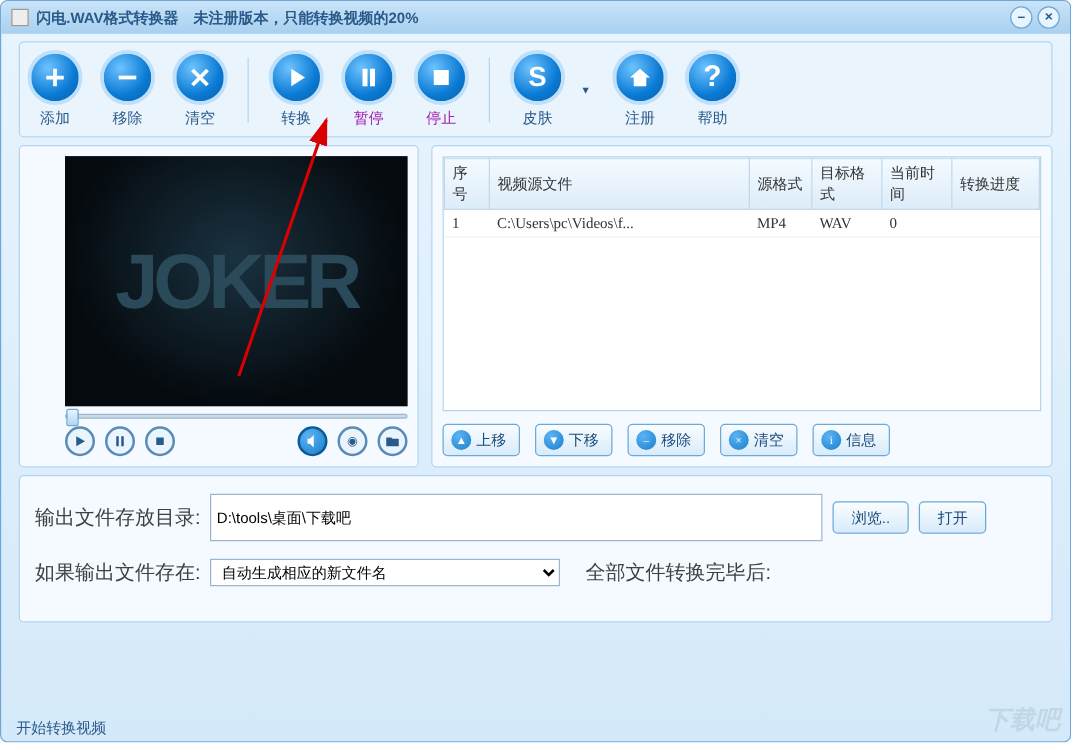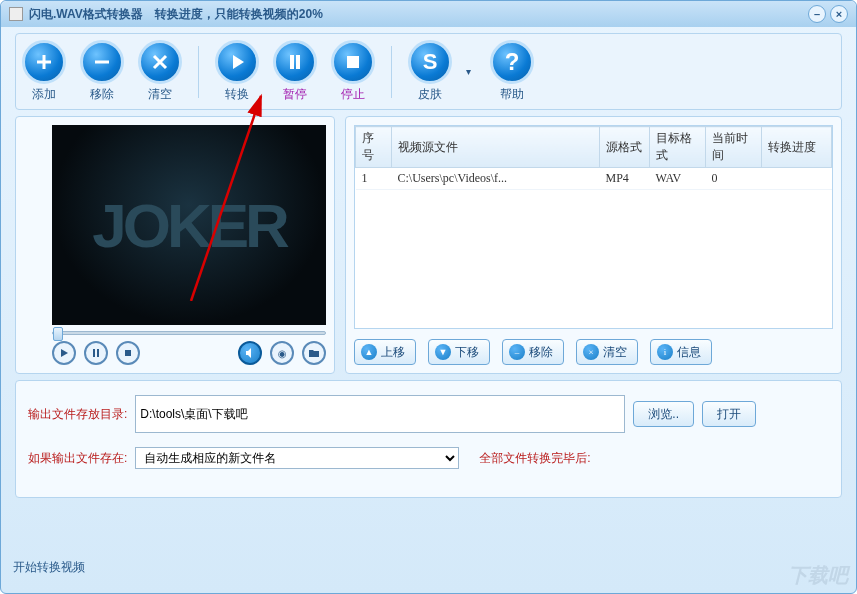--- a/index.html
+++ b/index.html
@@ -32,33 +32,33 @@
 .spacer { flex: 1; }
 .table-wrap { flex: 1; border: 1px solid #b5d5ef; background: #fff; overflow: auto; min-height: 200px; }
 .tbl { width: 100%; border-collapse: collapse; font-size: 12px; }
 .tbl th { background: linear-gradient(#f4faff,#dcecf9); border: 1px solid #c2d8ea; padding: 3px 6px; text-align: left; font-weight: normal; color: #333; }
 .tbl td { padding: 3px 6px; border-bottom: 1px solid #eef4fa; color: #333; }
 .right-ctls { display: flex; gap: 12px; margin-top: 10px; }
 .btn { height: 26px; padding: 0 10px 0 6px; border: 1px solid #6da8d8; background: linear-gradient(#f9fdff,#d8ebfa); border-radius: 4px; display: flex; align-items: center; gap: 4px; cursor: pointer; color: #1a4a7a; font-size: 12px; }
 .btn .mini { width: 16px; height: 16px; border-radius: 50%; background: radial-gradient(circle at 35% 30%,#5ab4f6,#1a7fc8); color: #fff; display: flex; align-items: center; justify-content: center; font-size: 9px; }
 .bottom { margin: 6px 14px; padding: 14px 12px; }
 .form-row { display: flex; align-items: center; gap: 8px; margin-bottom: 14px; }
-.form-label { color: #b91c1c; font-size: 12px; white-space: nowrap; }
+.form-label { color: #404040; font-size: 16px; white-space: nowrap; }
 .tinput { flex: 1; height: 38px; border: 1px solid #9cb8d0; background: #fff; padding: 0 4px; font-size: 12px; }
 .tselect { height: 22px; border: 1px solid #9cb8d0; background: #fff; padding: 0 4px; font-size: 12px; }
-.status { position: absolute; bottom: 17px; left: 12px; color: #2a5a8a; font-size: 12px; }
+.status { position: absolute; bottom: 2px; left: 12px; color: #2a5a8a; font-size: 12px; }
 .wmark { position: absolute; right: 8px; bottom: 4px; font-size: 20px; color: rgba(120,140,160,0.2); font-style: italic; font-weight: bold; }
 </style>
 </head>
 <body>
 
 <div class="window">
   <div class="titlebar">
     <div class="title-icon"></div>
-    <div class="title-text">闪电.WAV格式转换器　转换进度，只能转换视频的20%</div>
+    <div class="title-text">闪电.WAV格式转换器　未注册版本，只能转换视频的20%</div>
     <div class="winctl">–</div>
     <div class="winctl">×</div>
   </div>
 
   <div class="toolbar">
     <div class="tbtn">
       <div class="circ">
           <svg width="20" height="20">
             <path d="M10 3v14M3 10h14" stroke="#fff" stroke-width="3"></path>
           </svg>
@@ -107,20 +107,28 @@
       <div class="lbl">停止</div>
     </div>
     <div class="sep"></div>
     <div class="tbtn">
       <div class="circ">
           <span style="font-size:22px;font-weight:bold">S</span>
         </div>
       <div class="lbl">皮肤</div>
     </div>
     <div class="drop">▾</div>
+    <div class="tbtn">
+      <div class="circ">
+          <svg width="20" height="20">
+            <path d="M10 3l8 7h-3v7H5v-7H2z" fill="#fff"></path>
+          </svg>
+        </div>
+      <div class="lbl">注册</div>
+    </div>
     <div class="tbtn">
       <div class="circ">
           <span style="font-size:24px;font-weight:bold">?</span>
         </div>
       <div class="lbl">帮助</div>
     </div>
   </div>
 
   <div class="mid">
     <div class="panel left">
@@ -219,21 +227,21 @@
       <input class="tinput" style="max-width: 490px;" value="D:\tools\桌面\下载吧">
       <div class="btn" style="padding:0 14px">
           <span>浏览..</span>
         </div>
       <div class="btn" style="padding:0 14px">
           <span>打开</span>
         </div>
     </div>
     <div class="form-row">
       <span class="form-label">如果输出文件存在:</span>
-      <select class="tselect" style="width:324px"><option>自动生成相应的新文件名</option></select>
+      <select class="tselect" style="width:280px"><option>自动生成相应的新文件名</option></select>
       <span class="form-label" style="margin-left:12px">全部文件转换完毕后:</span>
     </div>
   </div>
 
   <svg class="arrow" width="340" height="300">
     <defs>
         <marker id="ah" markerWidth="10" markerHeight="10" refX="8" refY="3" orient="auto">
           <path d="M0 0l9 3-9 3z" fill="#d80000"></path>
         </marker>
       </defs>

